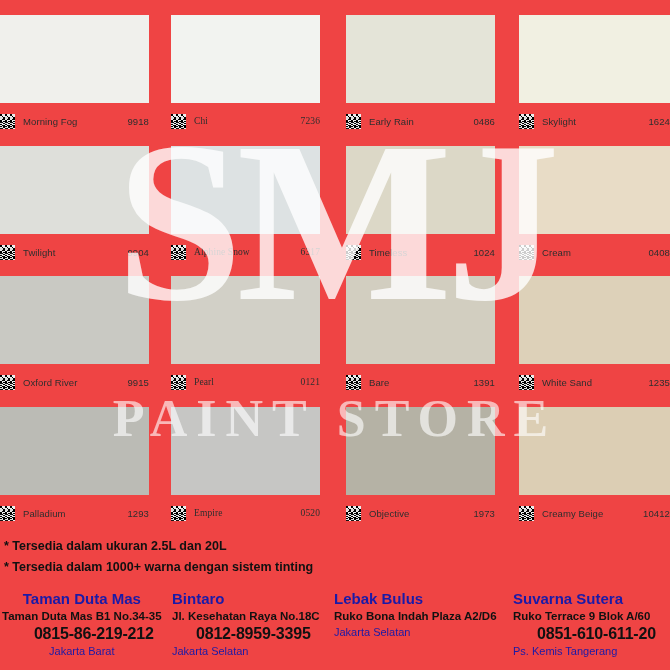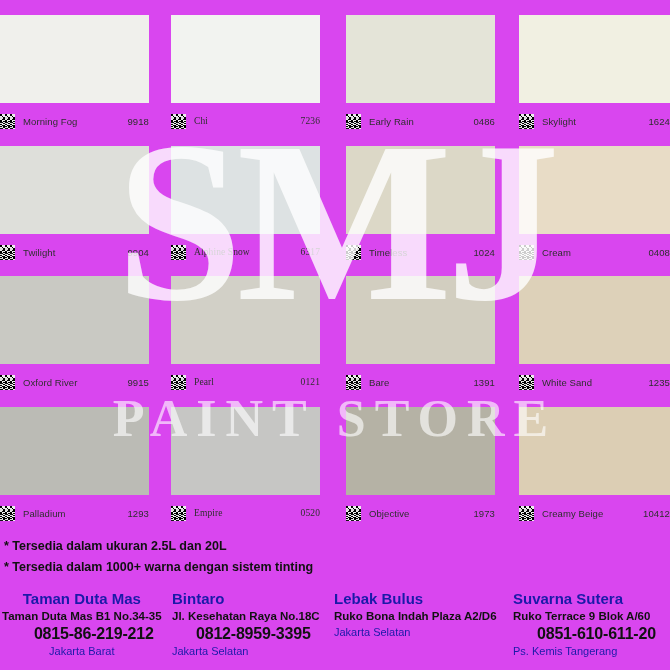--- a/index.html
+++ b/index.html
@@ -5,21 +5,21 @@
   * { box-sizing: border-box; margin: 0; padding: 0; }
   html, body {
     width: 670px; height: 670px;
     background: #ffffff;
     font-family: "Liberation Sans", sans-serif;
     overflow: hidden;
   }
   #page {
     position: relative;
     width: 670px; height: 670px;
-    background: #d946ef;
+    background: #ef4444;
   }
 
   
   #watermark {
     position: absolute;
     left: 0; top: 118px;
     width: 670px; height: 330px;
     pointer-events: none;
     z-index: 5;
     display: flex;

